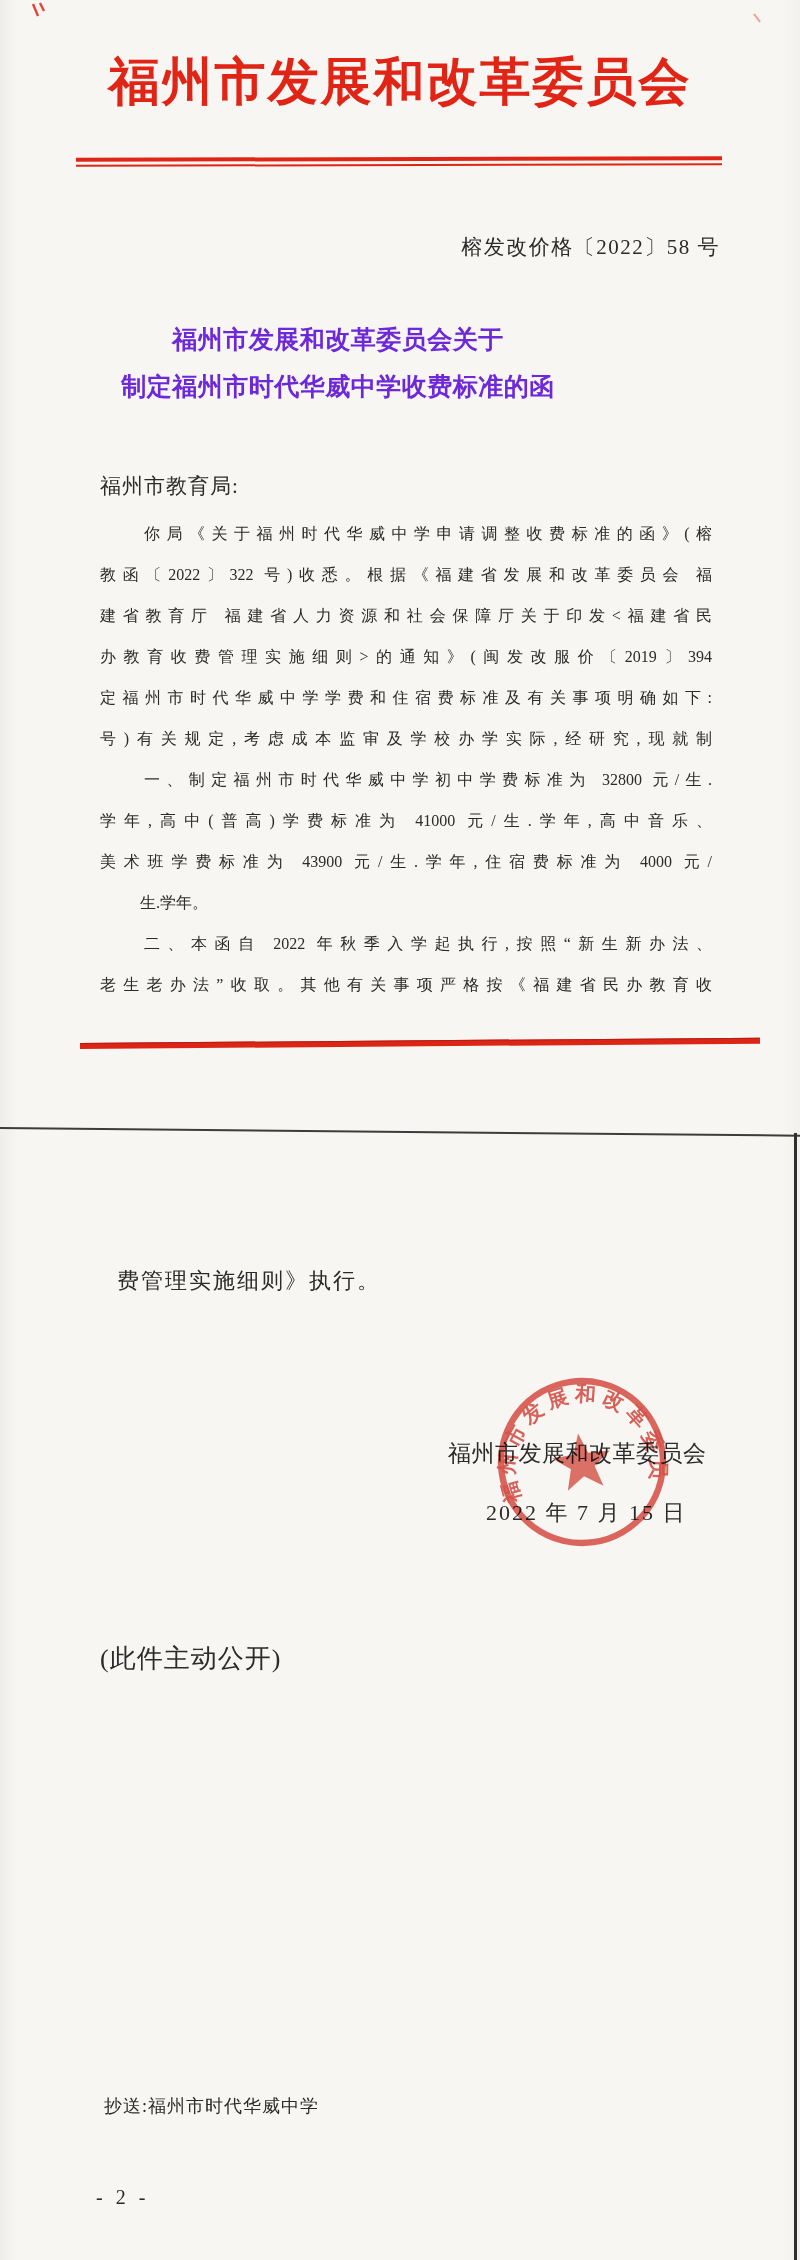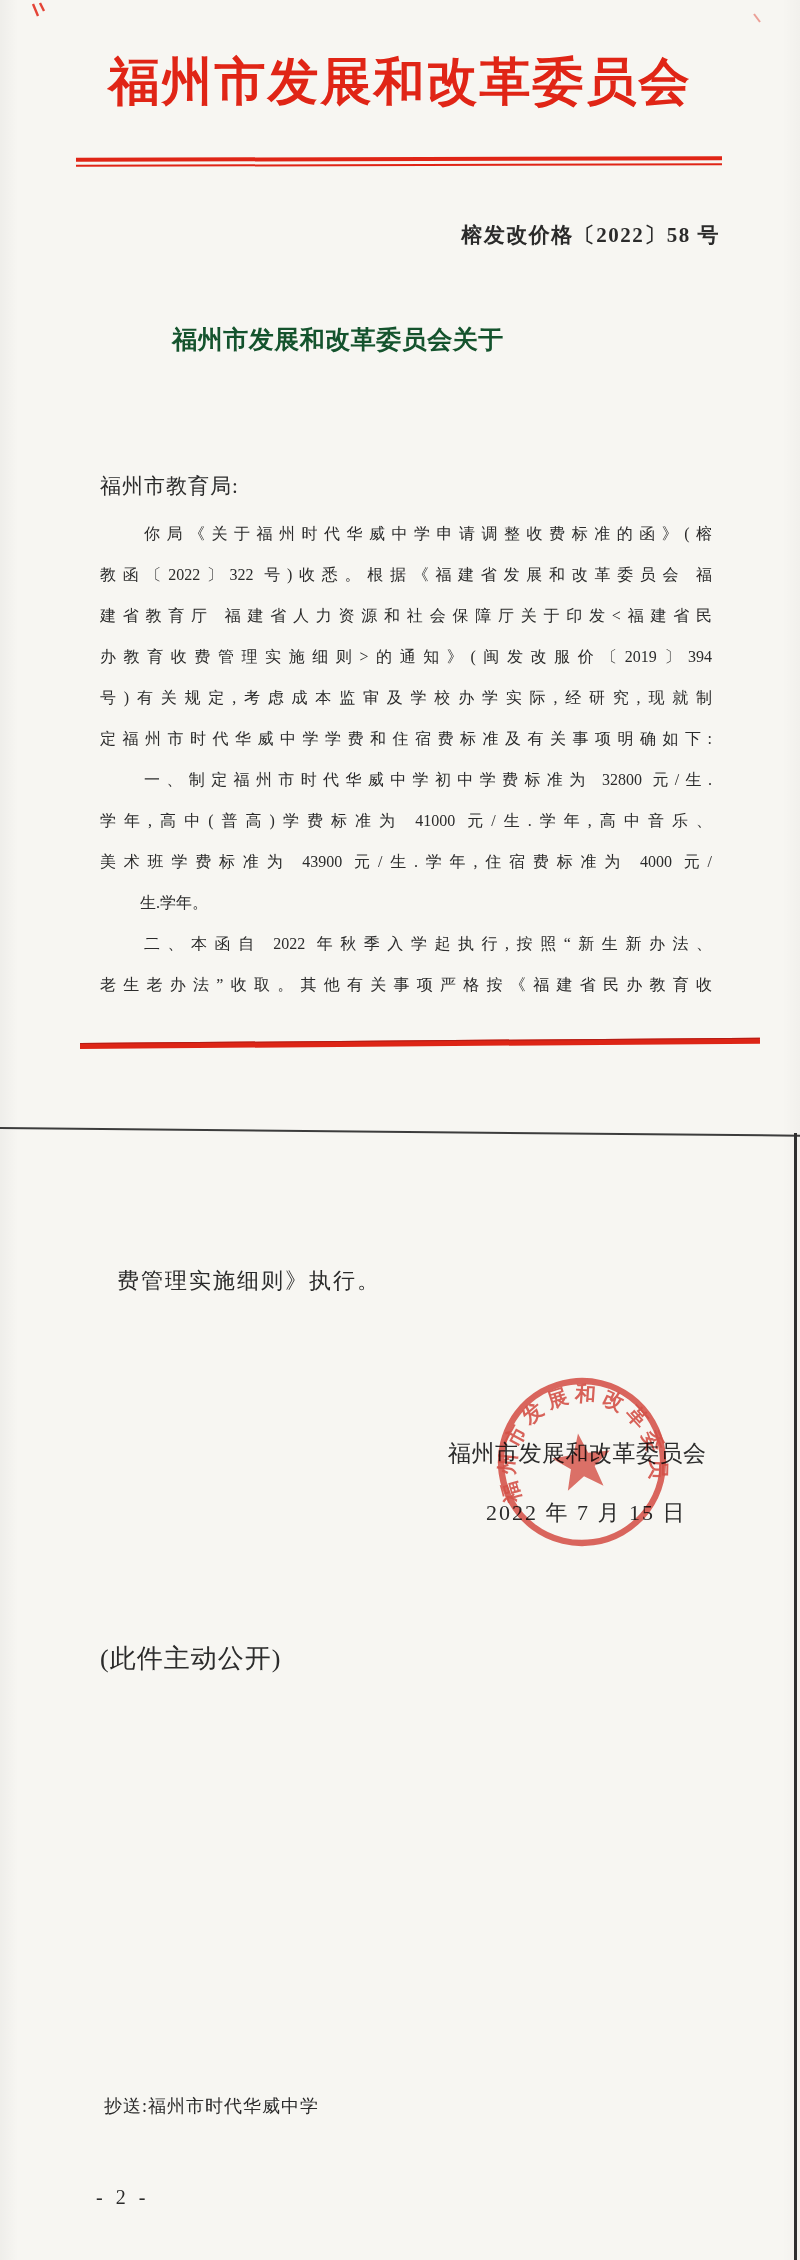--- a/index.html
+++ b/index.html
@@ -16,23 +16,23 @@
   }
   .abs{position:absolute;}
   
   .masthead{
     top:48px;left:40px;width:720px;text-align:center;
     color:#e02516;font-weight:bold;font-size:51px;letter-spacing:2px;
     white-space:nowrap;
   }
   .rule-thick{top:157px;left:76px;width:646px;height:4px;background:#e02516;transform:rotate(-.15deg);}
   .rule-thin{top:164px;left:76px;width:646px;height:2px;background:#e02516;transform:rotate(-.15deg);}
-  .doc-number{top:221px;left:320px;width:400px;text-align:right;font-size:21px;letter-spacing:1.5px;white-space:nowrap;font-weight:bold;}
+  .doc-number{top:233px;left:320px;width:400px;text-align:right;font-size:21px;letter-spacing:1.5px;white-space:nowrap;}
   .title{top:316px;left:38px;width:600px;text-align:center;font-weight:bold;
-         font-size:25px;line-height:47px;color:#14532d;letter-spacing:.5px;}
+         font-size:25px;line-height:47px;color:#6d28d9;letter-spacing:.5px;}
   
   .salutation{top:472px;left:100px;font-size:21px;letter-spacing:1px;white-space:nowrap;text-align:center;}
   .body-block{top:513px;left:100px;width:612px;font-size:16px;}
   .body-line{height:41px;line-height:41px;text-align:justify;text-align-last:justify;text-justify:inter-ideograph;overflow:hidden;}
   .body-line.indent{text-indent:44px;}
   .body-line.short{text-align:left;text-align-last:left;margin-left:40px;}
   .page1-rule{top:1043px;left:80px;width:680px;height:5px;background:#dd2516;
               border-top:1px solid #b21d16;transform:rotate(-.45deg);transform-origin:left center;}
   .page-divider{top:1127px;left:-4px;width:810px;height:2px;background:#3c3c3c;
                 transform:rotate(.55deg);transform-origin:left center;}
@@ -62,31 +62,32 @@
   </svg>
 
   <div class="abs masthead">福州市发展和改革委员会</div>
   <div class="abs rule-thick"></div>
   <div class="abs rule-thin"></div>
 
   <div class="abs doc-number">榕发改价格〔2022〕58 号</div>
 
   <div class="abs title">
     <div>福州市发展和改革委员会关于</div>
+    <div>制定福州市时代华威中学收费标准的函</div>
   </div>
 
   <div class="abs salutation">福州市教育局:</div>
 
   <div class="abs body-block">
     <div class="body-line indent">你局《关于福州时代华威中学申请调整收费标准的函》(榕</div>
     <div class="body-line">教函〔2022〕322 号)收悉。根据《福建省发展和改革委员会 福</div>
     <div class="body-line">建省教育厅 福建省人力资源和社会保障厅关于印发&lt;福建省民</div>
     <div class="body-line">办教育收费管理实施细则&gt;的通知》(闽发改服价〔2019〕394</div>
+    <div class="body-line">定福州市时代华威中学学费和住宿费标准及有关事项明确如下:</div>
     <div class="body-line">号)有关规定,考虑成本监审及学校办学实际,经研究,现就制</div>
-    <div class="body-line">定福州市时代华威中学学费和住宿费标准及有关事项明确如下:</div>
     <div class="body-line indent">一、制定福州市时代华威中学初中学费标准为 32800 元/生.</div>
     <div class="body-line">学年,高中(普高)学费标准为 41000 元/生.学年,高中音乐、</div>
     <div class="body-line">美术班学费标准为 43900 元/生.学年,住宿费标准为 4000 元/</div>
     <div class="body-line short">生.学年。</div>
     <div class="body-line indent">二、本函自 2022 年秋季入学起执行,按照“新生新办法、</div>
     <div class="body-line">老生老办法”收取。其他有关事项严格按《福建省民办教育收</div>
   </div>
 
   <div class="abs page1-rule"></div>
 

